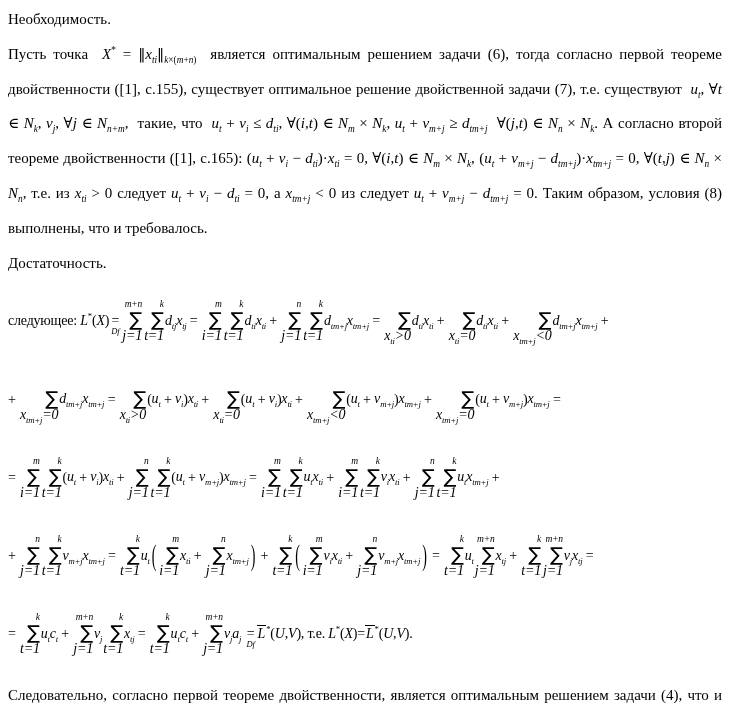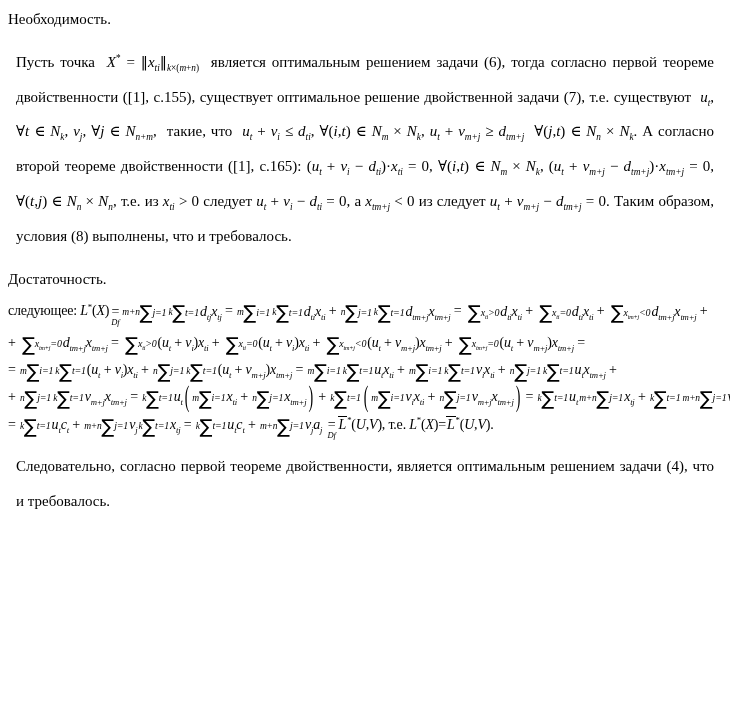--- a/index.html
+++ b/index.html
@@ -2,35 +2,35 @@
 <html><head>
 <meta charset="utf-8">
 <style>
   html,body{margin:0;padding:0;background:#ffffff;}
   .page{
     width:730px;height:708px;overflow:hidden;box-sizing:border-box;
     padding:2px 8px 0 8px;
     font-family:"Liberation Serif","DejaVu Serif","DejaVu Sans",serif;
     color:#000;font-size:15px;
   }
-  p.t{margin:8px;line-height:2.32;text-align:justify;}
+  p.t{margin:0;line-height:2.32;text-align:justify;}
   p.h{margin:0;line-height:2.32;text-align:left;}
   
   .fl{
     line-height:1.1;margin:7px 0 9px 0;white-space:nowrap;
     font-size:14px;letter-spacing:-0.2px;
   }
   i{font-style:italic;}
   sub{font-size:0.62em;line-height:0;}
   sup{font-size:0.62em;line-height:0;}
   
-  .s{display:inline-flex;align-items:center;
-     vertical-align:middle;line-height:1;margin:0 1px;}
+  .s{display:inline-flex;flex-direction:column;align-items:flex-end;
+     vertical-align:middle;line-height:1;margin:12px 1px;}
   .s .u{font-size:9.5px;line-height:1.15;font-style:italic;min-height:11px;}
-  .s .l{font-size:10px;line-height:1.15;font-style:italic;}
+  .s .l{font-size:14px;line-height:1.15;font-style:italic;}
   .s .g{font-size:19px;line-height:0.95;font-style:normal;
         font-family:"DejaVu Sans",sans-serif;}
   
   .edf{display:inline-flex;flex-direction:column;align-items:center;
        line-height:1;margin:0 2px;}
   .edf .eq{line-height:1;}
   .edf .dfl{font-size:8.5px;font-style:italic;line-height:1;margin-top:-1px;text-align:center;}
   
   .bp{display:inline-block;transform:scaleY(2.1);transform-origin:center;
       margin:0 2px;font-weight:400;}

